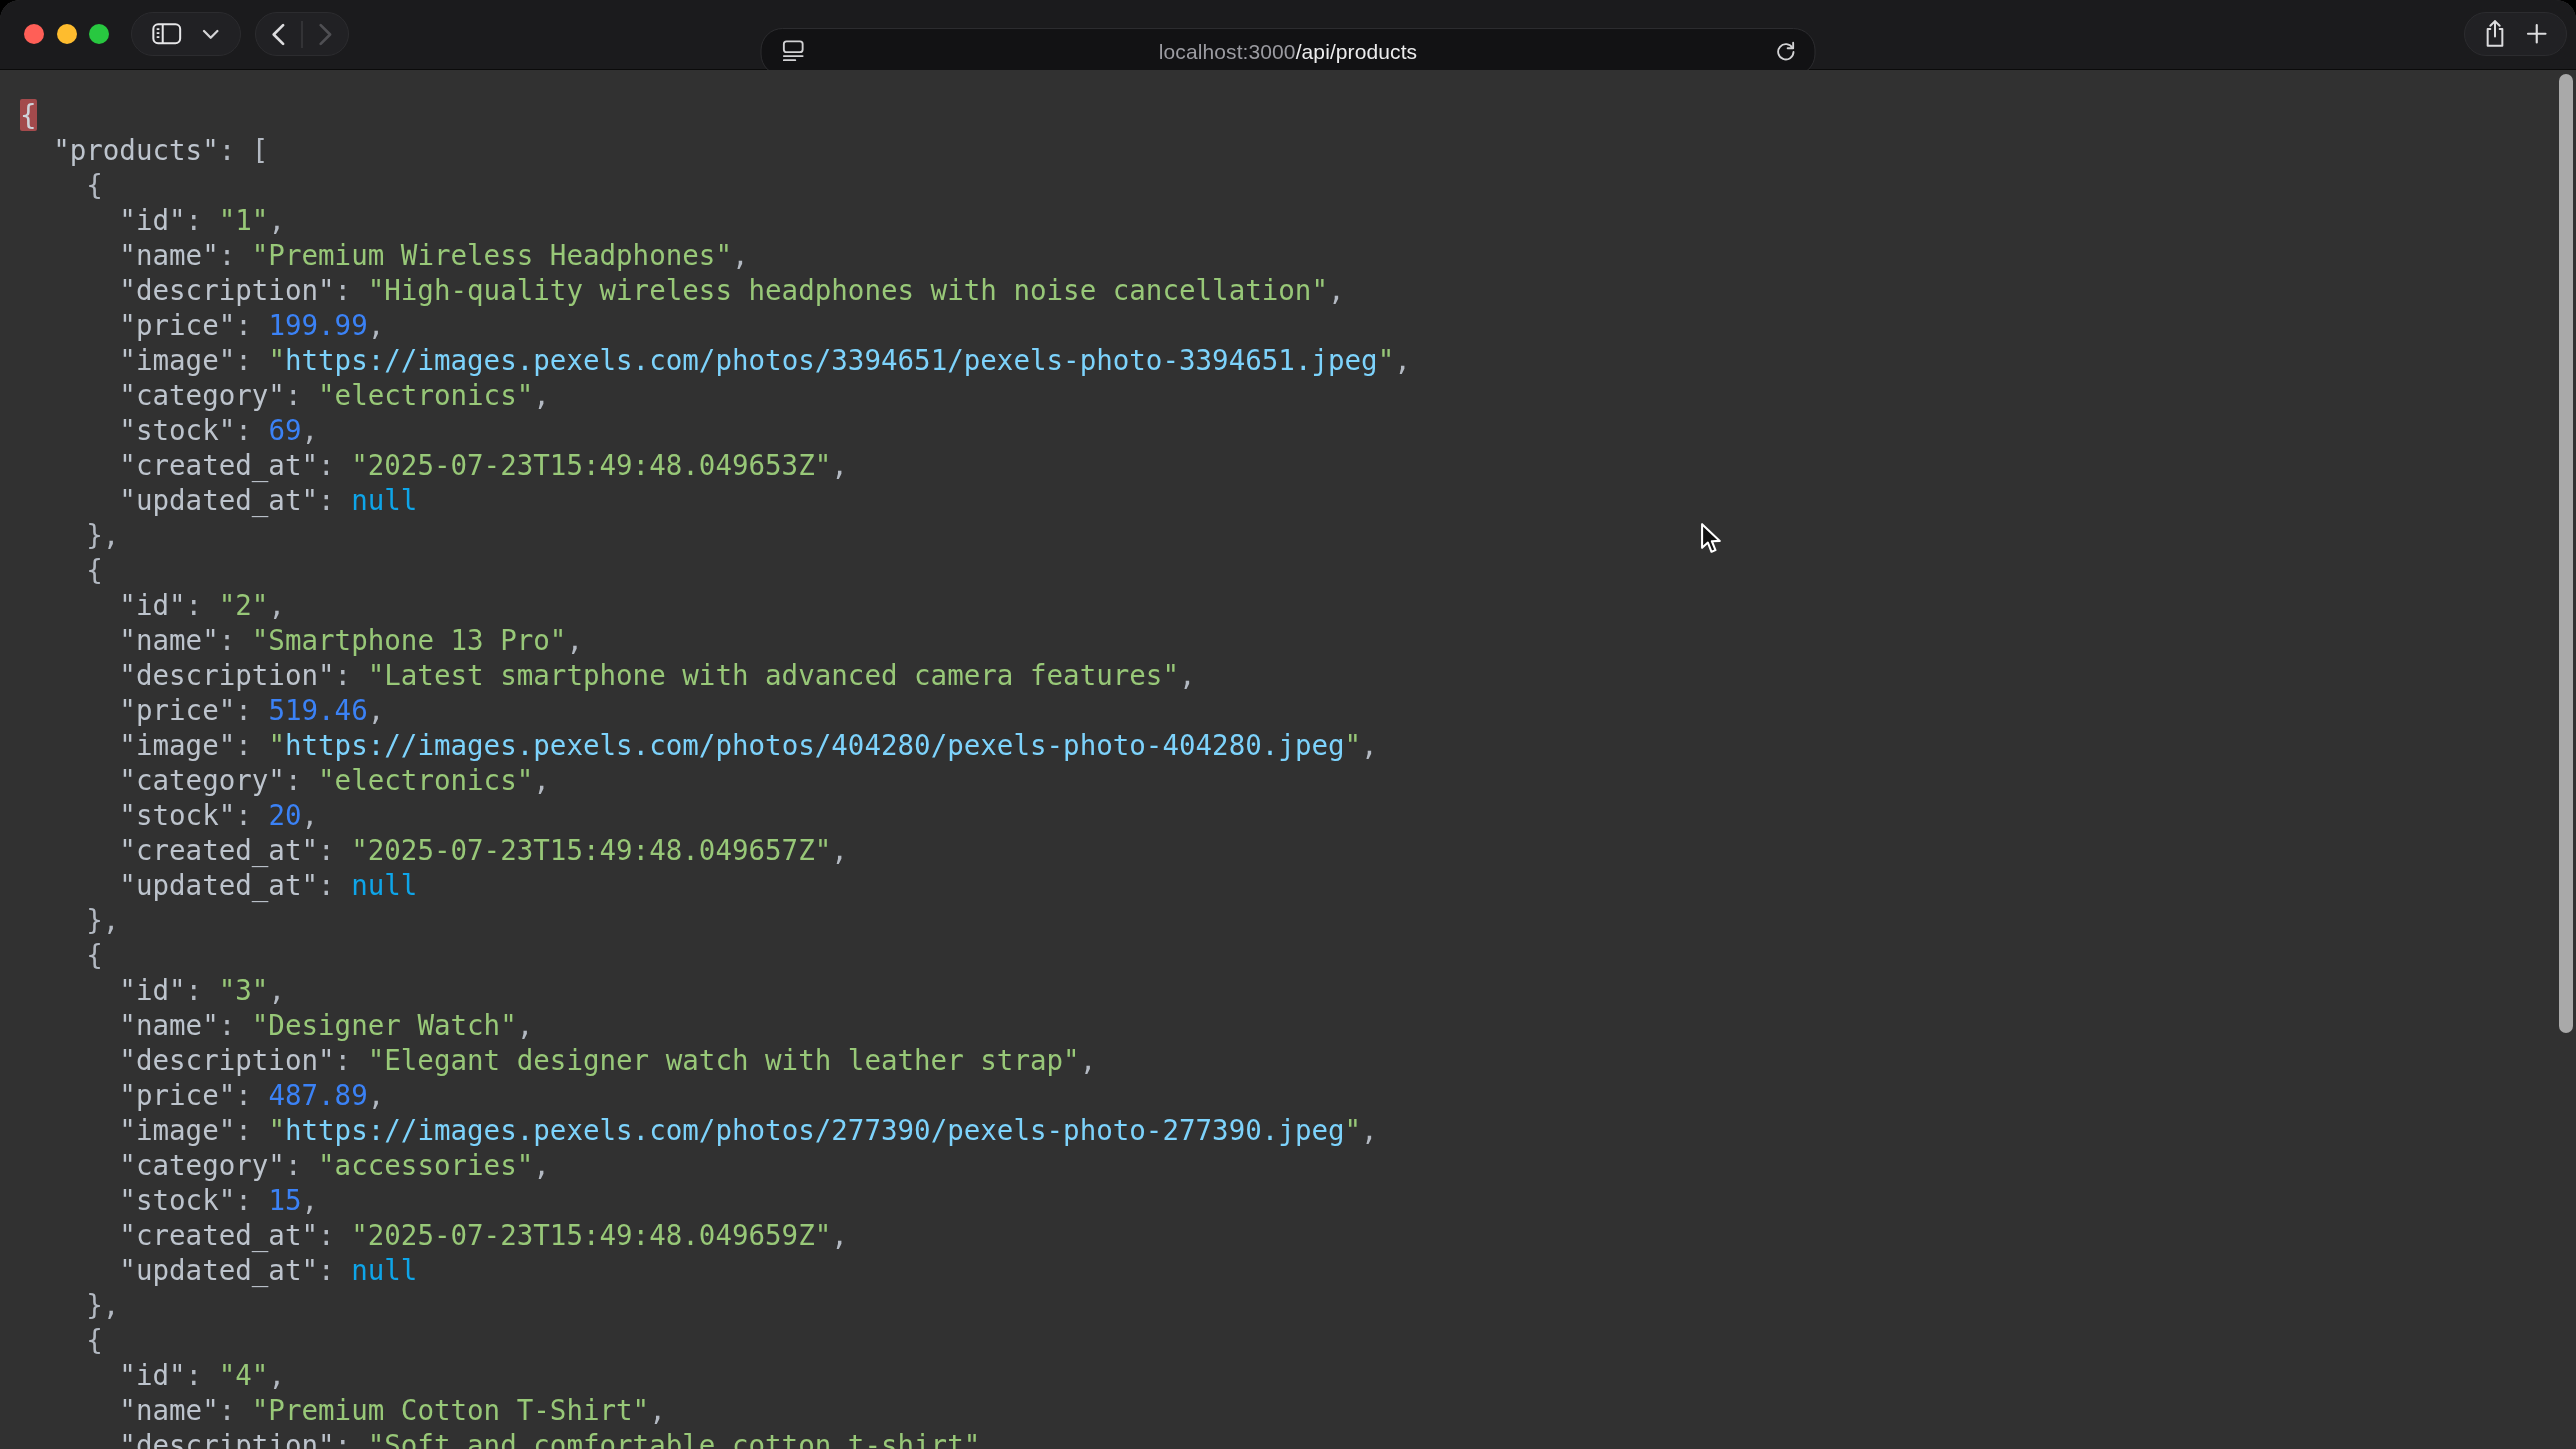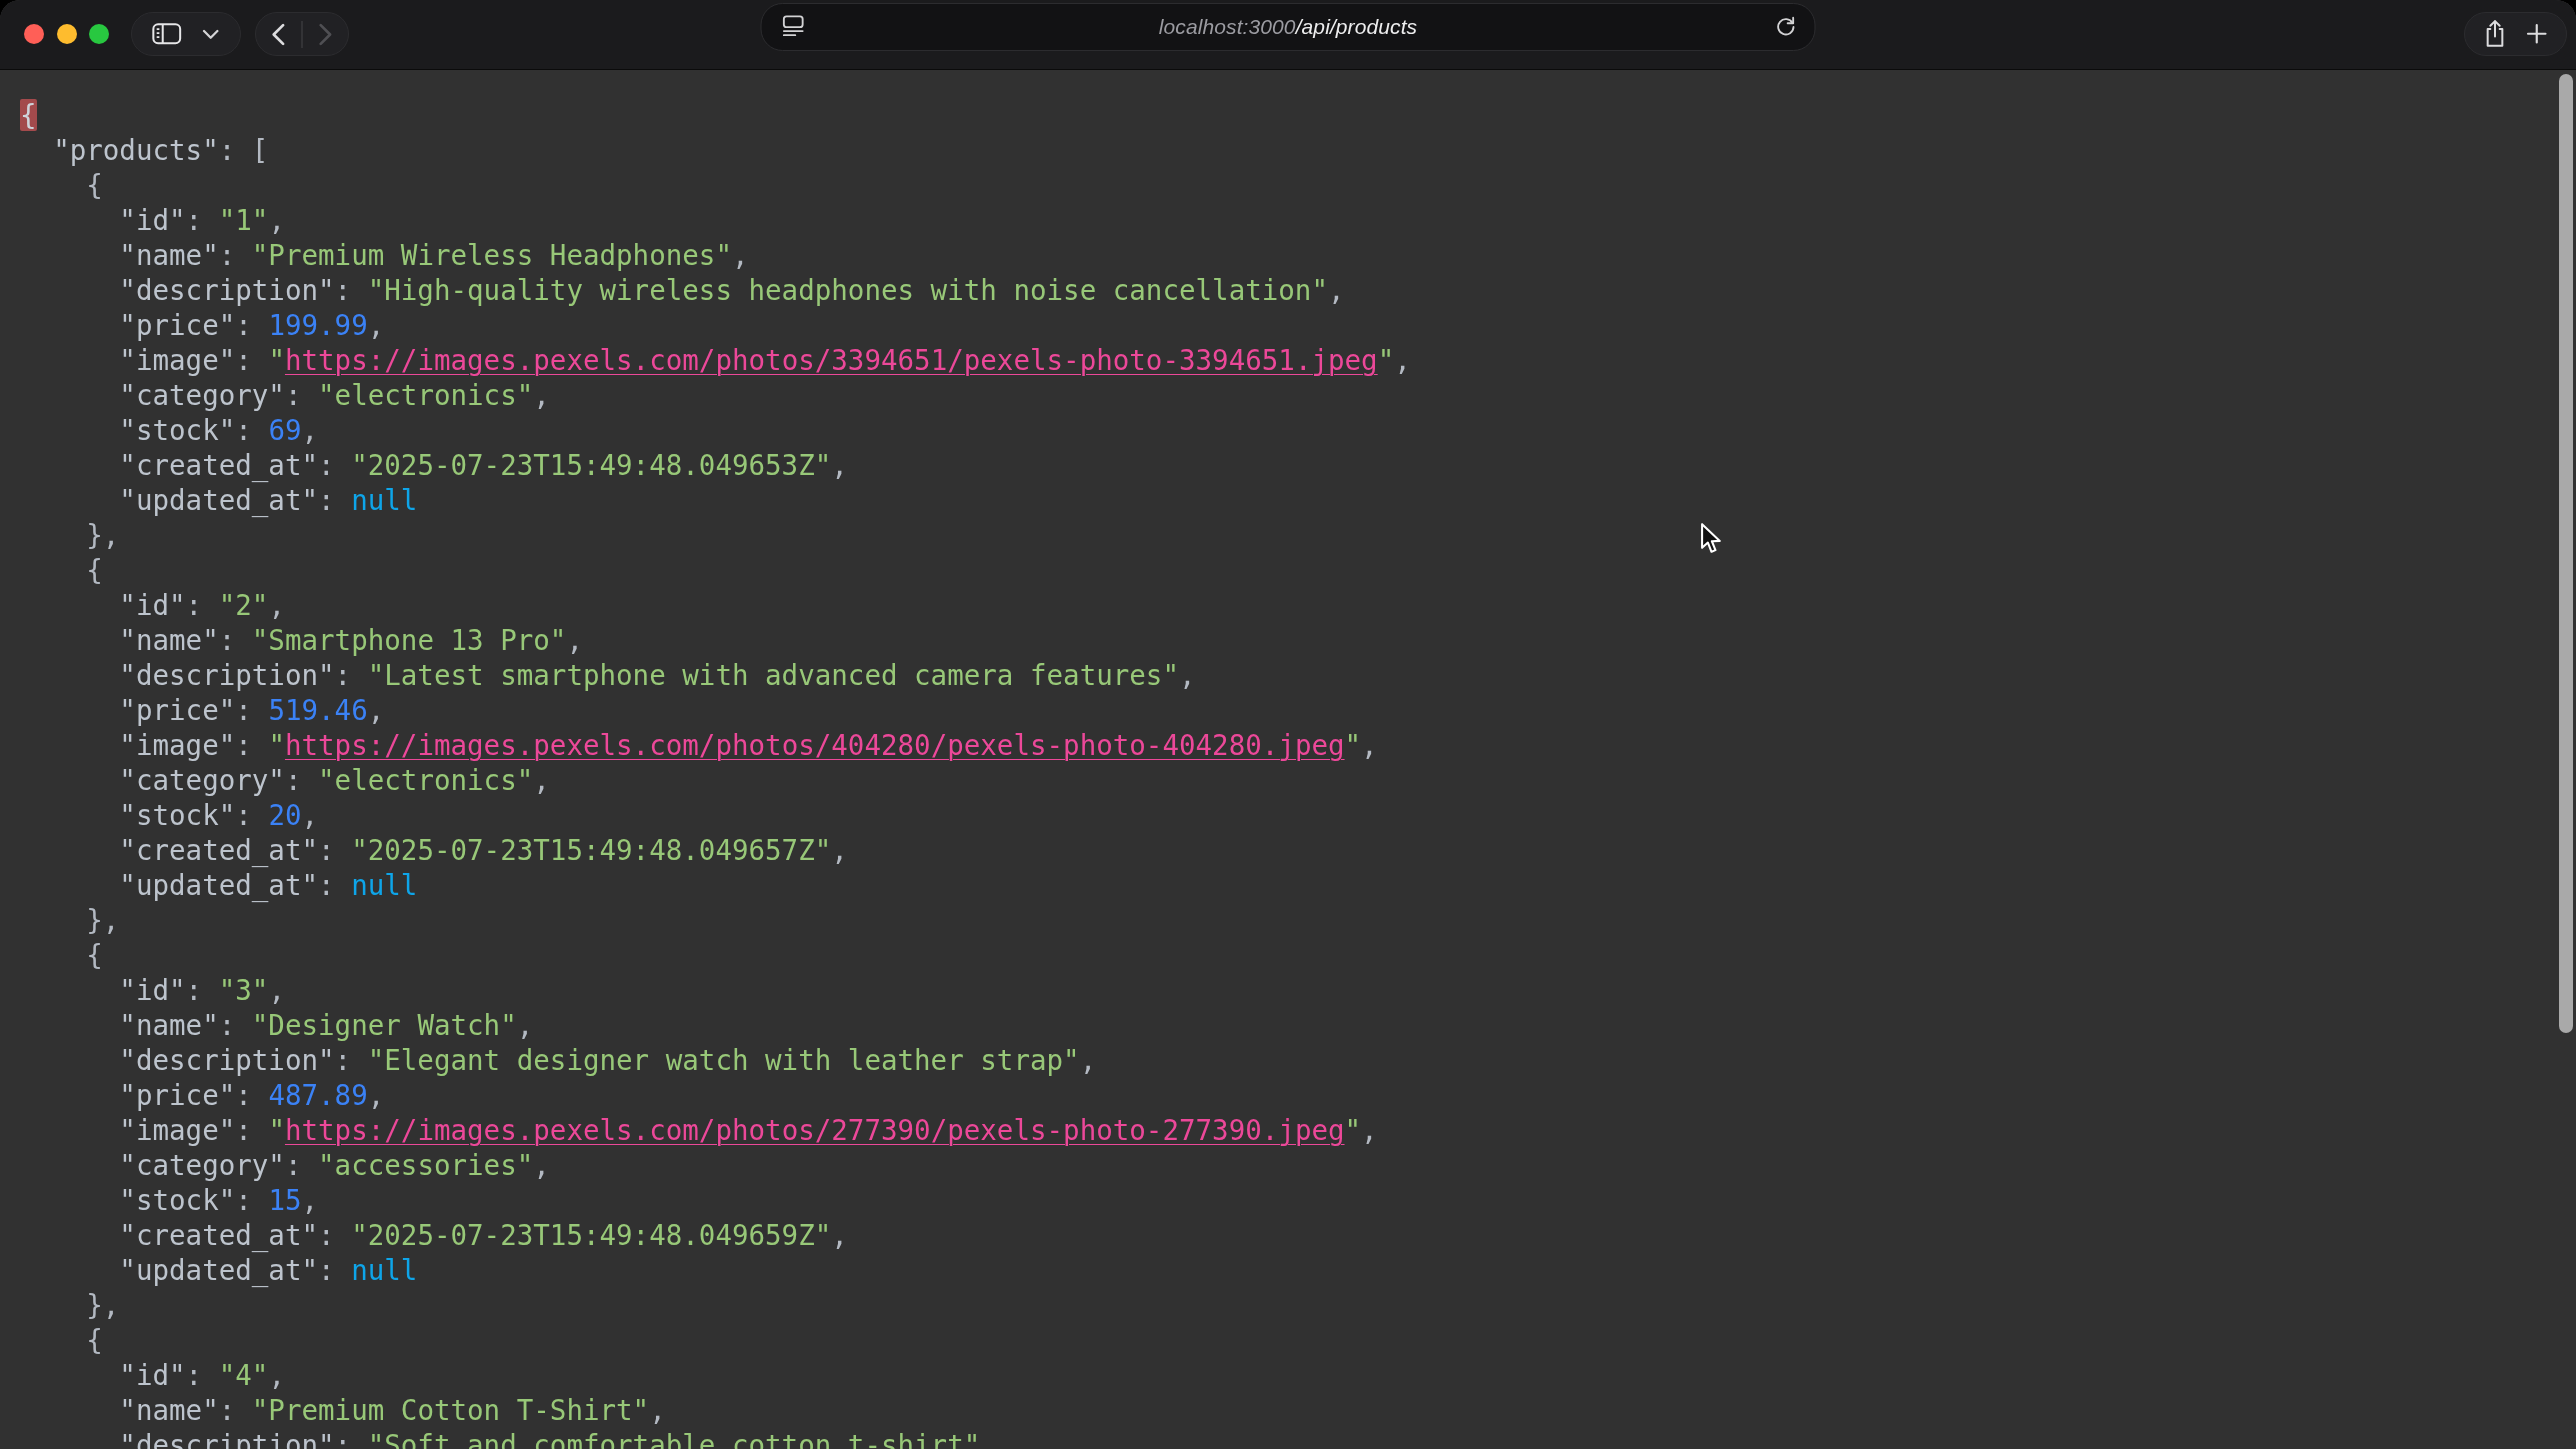--- a/index.html
+++ b/index.html
@@ -11,39 +11,39 @@
   .toolbar{position:relative;height:69px;background:#1b1b1d;border-bottom:0.7px solid #0b0b0b;}
   .traffic{position:absolute;left:24px;top:24px;display:flex;gap:12.7px;}
   .tl{width:20px;height:20px;border-radius:50%;}
   .pill{position:absolute;top:12px;height:44px;border-radius:22px;background:#212124;
         border:0.7px solid #2c2c2f;display:flex;align-items:center;justify-content:space-evenly;box-sizing:border-box;}
   .pill-sidebar{left:131px;width:110px;}
   .pill-nav{left:255px;width:94px;}
   .pill-actions{right:9.4px;width:103px;}
   .navsep{width:1.3px;height:27px;background:#333336;}
   .icon{display:flex;align-items:center;justify-content:center;}
-  .urlfield{position:absolute;left:50%;top:3px;transform:translateX(-50%);width:1055px;height:48px;
+  .urlfield{position:absolute;left:50%;top:28px;transform:translateX(-50%);width:1055px;height:48px;
             border-radius:22px;background:#121214;border:1.3px solid #2c2c2f;box-sizing:border-box;
-            display:flex;align-items:center;justify-content:center;font-style:italic;}
+            display:flex;align-items:center;justify-content:center;}
   .urlfield .lefticon{position:absolute;left:19px;top:9.4px;}
   .urlfield .righticon{position:absolute;right:17.4px;top:10px;}
   .urltext{font-size:21px;letter-spacing:0.1px;}
   .urlhost{color:#9b9ba1;}
   .urlpath{color:#ededee;}
   
   .content{position:absolute;top:70px;left:0;right:0;bottom:0;background:#313131;overflow:hidden;}
   #json-code{margin:0;padding:28px 0 0 20px;font-family:"DejaVu Sans Mono","Liberation Mono",monospace;
              font-size:27.5px;line-height:35px;}
   .line{height:35px;white-space:pre;}
   .key{color:#bdc4cd;}
   .punct{color:#b3b9c2;}
   .str{color:#98c878;}
   .num{color:#3b82f6;}
   .null{color:#0ea5e9;}
-  .link{color:#ec4899;text-decoration:underline;text-decoration-thickness:1.3px;text-underline-offset:4px;cursor:pointer;}
+  .link{color:#7dd3fc;text-decoration-thickness:1.3px;text-underline-offset:4px;cursor:pointer;}
   .hl{background:#a34a4c;color:#ced3da;border-radius:2px;}
   .scroll-thumb{position:absolute;right:3.4px;top:4px;width:14px;height:959px;border-radius:7.4px;background:#a9a9a9;}
   .cursor{position:absolute;left:1700px;top:523px;pointer-events:none;}
 </style>
 </head>
 <body>
 
 <div class="screen">
   <div class="window">
 

